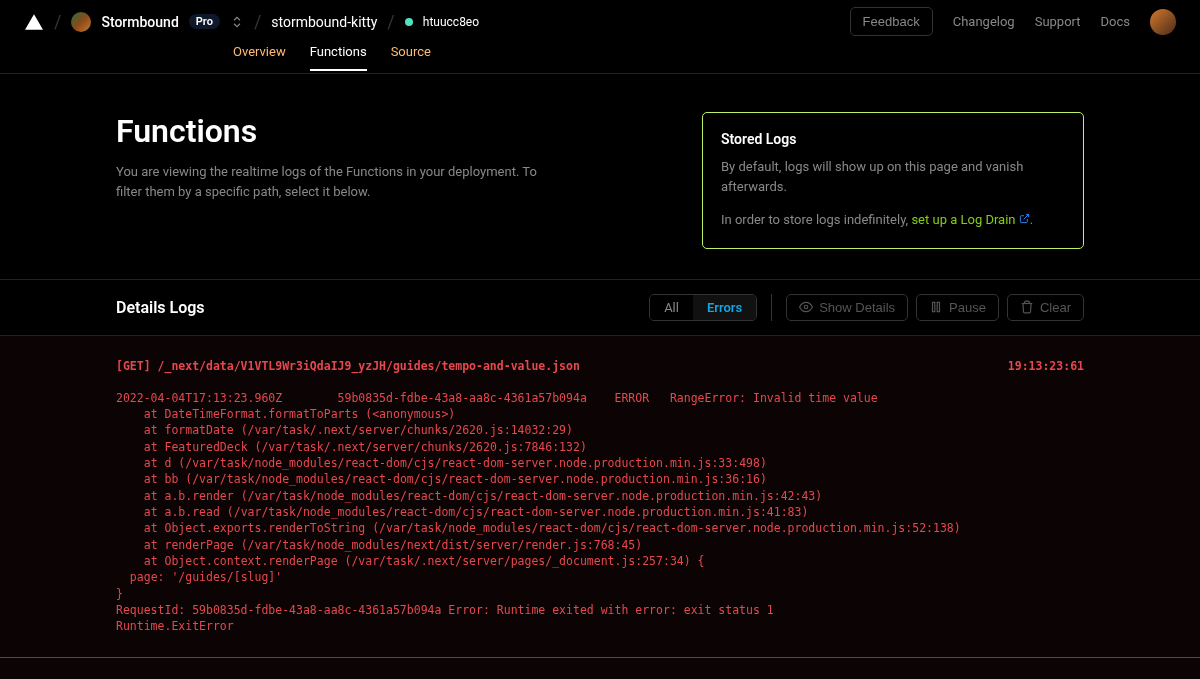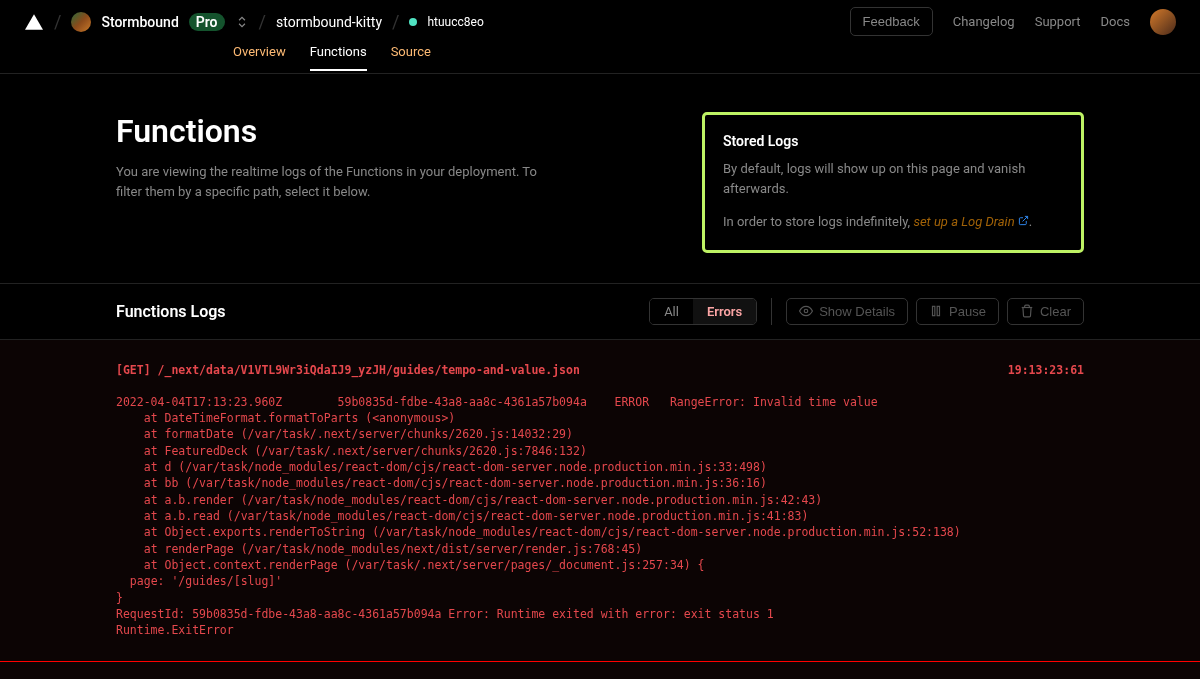--- a/index.html
+++ b/index.html
@@ -24,23 +24,23 @@
   width: 20px; height: 20px;
   display: flex; align-items: center; justify-content: center;
 }
 .slash { color: #333; font-size: 18px; }
 .project-avatar {
   width: 20px; height: 20px; border-radius: 50%;
   background: linear-gradient(135deg, #2a6b3a, #8b4a1a, #c97a2a);
 }
 .project-name { font-size: 14px; font-weight: 500; }
 .pro-badge {
-  background: #14532d;
+  background: #0f172a;
   color: #fff;
-  font-size: 14px;
+  font-size: 11px;
   font-weight: 600;
   padding: 1px 7px;
   border-radius: 10px;
 }
 .updown-icon { color: #888; cursor: pointer; display:flex; }
 .team-name { font-size: 14px; color: #fff; }
 .status-dot {
   width: 8px; height: 8px; border-radius: 50%;
   background: #50e3c2;
 }
@@ -105,30 +105,30 @@
   padding: 9px 14px;
   width: 316px;
   display: flex;
   justify-content: space-between;
   align-items: center;
   color: #666;
   font-size: 13px;
   cursor: pointer;
 }
 .info-card {
-  border: 3px solid #bef264;
+  border: 1px solid #bef264;
   border-radius: 5px;
   padding: 18px;
   width: 382px;
   margin-left: 12px;
 }
 .info-title { font-size: 14px; font-weight: 600; margin-bottom: 10px; }
 .info-text { color: #888; font-size: 13px; line-height: 1.5; margin-bottom: 14px; }
 .info-text2 { color: #888; font-size: 13px; line-height: 1.5; }
-.info-link { color: #a16207; cursor: pointer; font-style: italic; }
+.info-link { color: #84cc16; cursor: pointer; }
 .logs-bar {
   border-top: 1px solid #222;
   padding: 14px 0;
 }
 .logs-bar-inner {
   width: 968px;
   margin: 0 auto;
   display: flex;
   align-items: center;
 }
@@ -139,21 +139,21 @@
   border-radius: 5px;
   overflow: hidden;
 }
 .filter-btn {
   padding: 5px 14px;
   font-size: 13px;
   cursor: pointer;
   background: #000;
   color: #888;
 }
-.filter-btn.active { background: #111; color: #fca5a5; font-weight: 600; }
+.filter-btn.active { background: #111; color: #0ea5e9; font-weight: 600; }
 .divider-v { width: 1px; background: #333; margin: 0 14px; align-self: stretch; }
 .action-btn {
   border: 1px solid #333;
   background: transparent;
   color: #555;
   padding: 5px 12px;
   border-radius: 5px;
   font-size: 13px;
   cursor: not-allowed;
   display: flex;
@@ -242,21 +242,21 @@
         <span>In order to store logs indefinitely, </span><span class="info-link"><span>set up a Log Drain</span> <svg width="11" height="11" viewBox="0 0 24 24" fill="none" stroke="#3291ff" stroke-width="2" style="display:inline">
               <path d="M18 13v6a2 2 0 0 1-2 2H5a2 2 0 0 1-2-2V8a2 2 0 0 1 2-2h6M15 3h6v6M10 14L21 3"></path>
             </svg></span><span>.</span>
       </div>
     </div>
   </div>
 </div>
 
 <div class="logs-bar">
   <div class="logs-bar-inner">
-    <div class="logs-title">Functions Logs</div>
+    <div class="logs-title">Details Logs</div>
     <div class="filter-group">
       <div class="filter-btn">All</div>
       <div class="filter-btn active">Errors</div>
     </div>
     <div class="divider-v"></div>
     <button class="action-btn">
       <svg class="icon-svg" viewBox="0 0 24 24" fill="none" stroke="#555" stroke-width="2">
           <path d="M1 12s4-8 11-8 11 8 11 8-4 8-11 8-11-8-11-8z"></path>
           <circle cx="12" cy="12" r="3"></circle>
         </svg>

